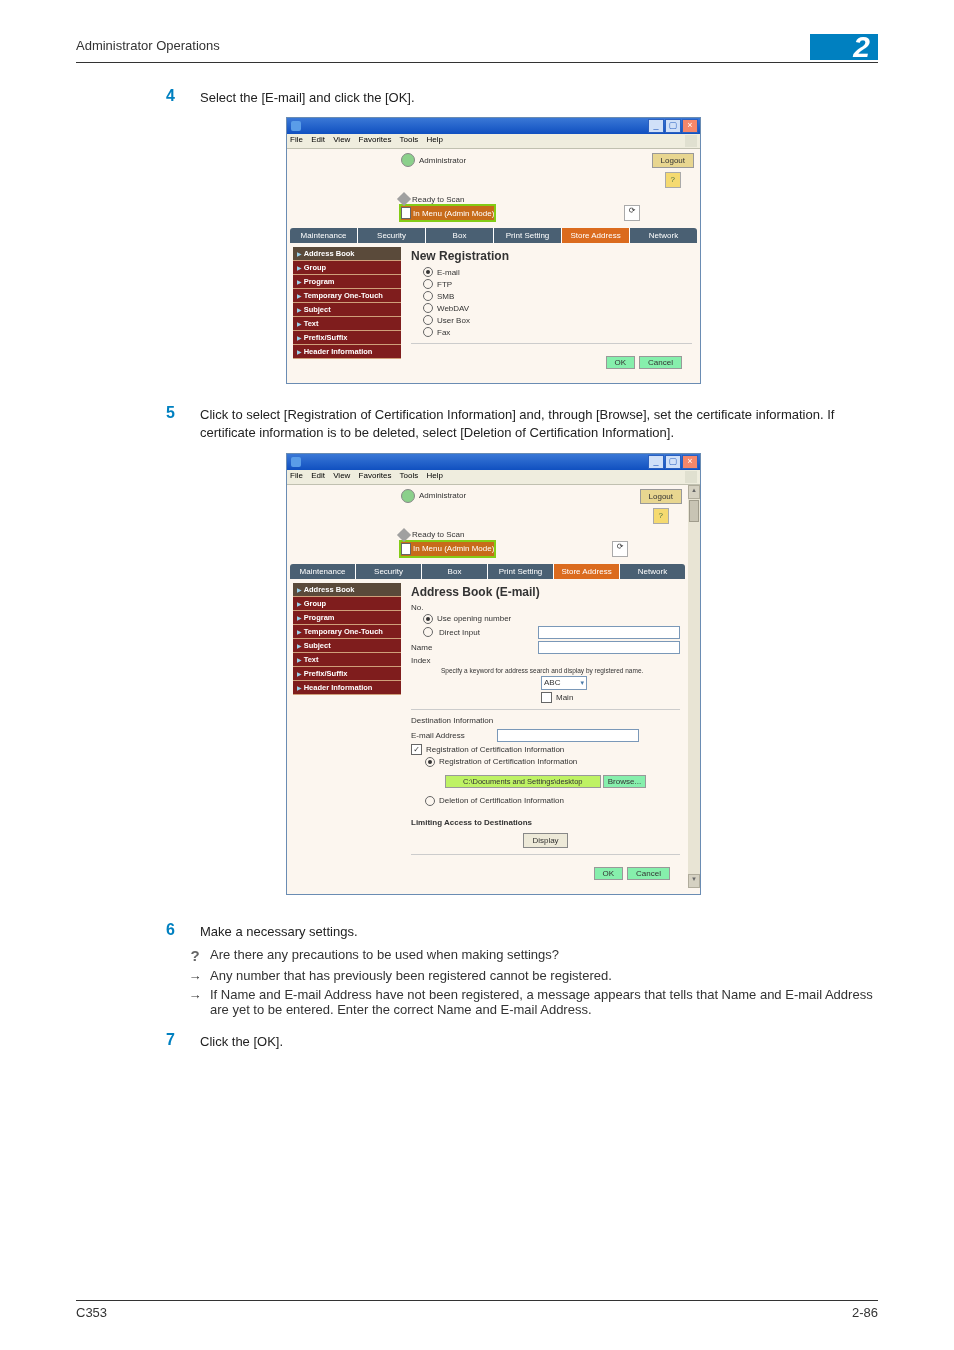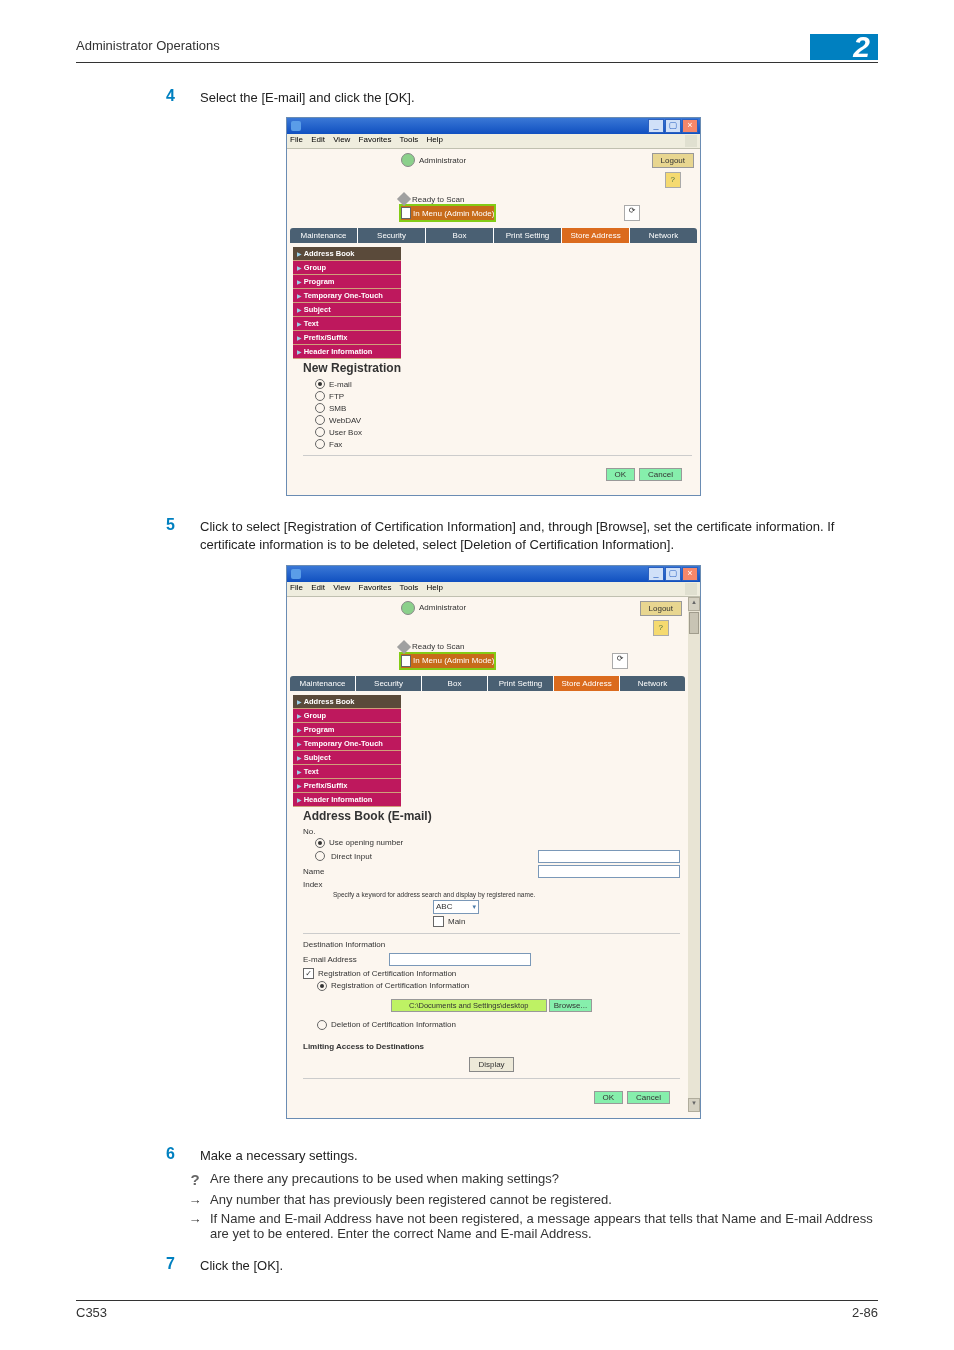--- a/index.html
+++ b/index.html
@@ -124,23 +124,23 @@
 
   .tabs-row { display:flex; margin: 6px 3px 0 3px; align-items:center; }
   .tab {
     flex:1; text-align:center; padding:3px 0; color:#fff; font-size:8px;
     border-right: 1px solid #fff; background:#4a6073;
   }
   .tab.selected { background:#db6b1e; }
   .tabs-row .tab:first-child { border-radius: 3px 0 0 0;}
   .tabs-row .tab:last-child { border-radius: 0 3px 0 0; border-right:none;}
 
-  .main-flex { display:flex; padding: 4px 6px 0 6px; gap:0;flex-direction:column;}
+  .main-flex { display:flex; padding: 4px 6px 0 6px; gap:0;}
   .sidebar { width: 108px; }
-  .sidebar .sb-item { background:#be185d; border-bottom:1px solid #cfa07a; color:#fff; padding:2px 4px; display:flex; align-items:center; gap:2px;}
+  .sidebar .sb-item { background:#7f1d1d; border-bottom:1px solid #cfa07a; color:#fff; padding:2px 4px; display:flex; align-items:center; gap:2px;}
   .sidebar .sb-item.sel { background:#5a4a3a; color:#fff;}
   .sidebar .sb-item .tri::before { content:"\25B6"; font-size:6px; color:#9bd0e8;}
   .sidebar .sb-item.sel .tri::before { color:#9bd0e8;}
   .sidebar .sb-label { font-size:7.5px; font-weight:bold;}
 
   .panel { flex:1; padding: 2px 2px 6px 10px; color:#333; font-size:8px;}
   .panel-title{ font-size:12px; font-weight:bold; margin-bottom:4px;}
   .opt-row{ display:flex; align-items:center; gap:4px; margin: 2px 0 2px 12px;}
   .radio{ width:8px;height:8px;border:1px solid #666;border-radius:50%; display:inline-flex; align-items:center; justify-content:center;}
   .radio.checked::after{ content:""; width:4px;height:4px;background:#333;border-radius:50%;}

